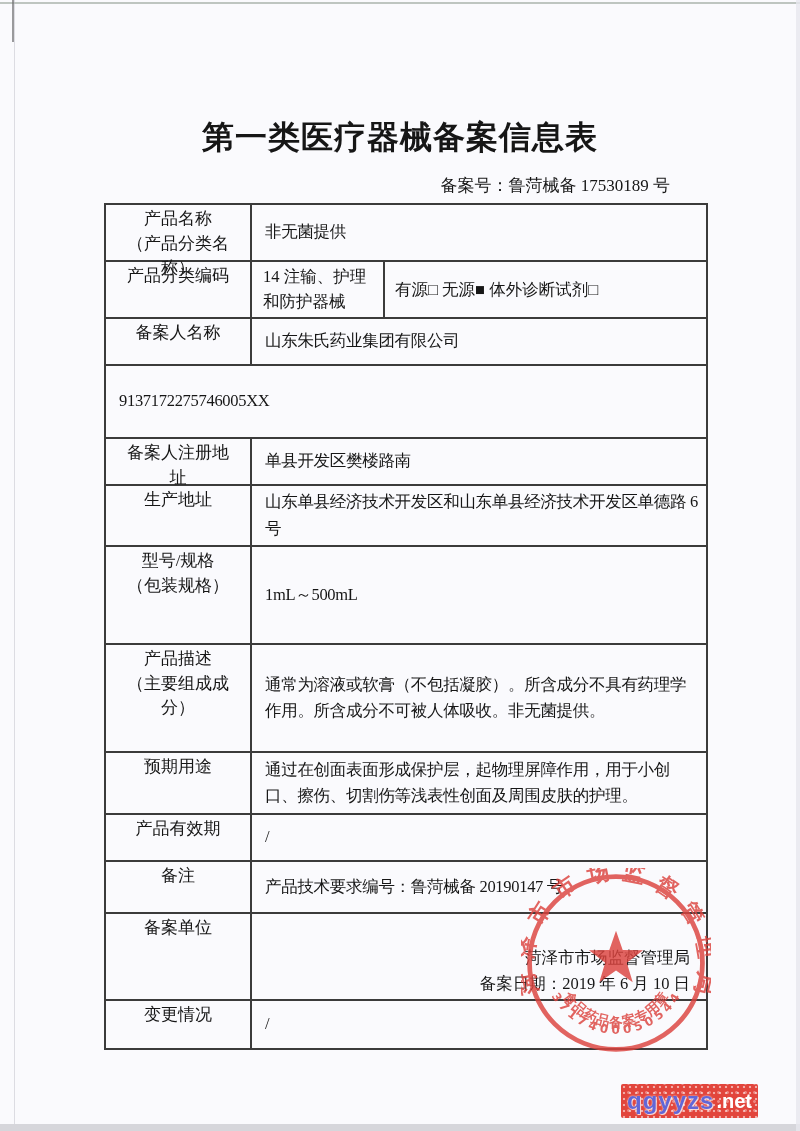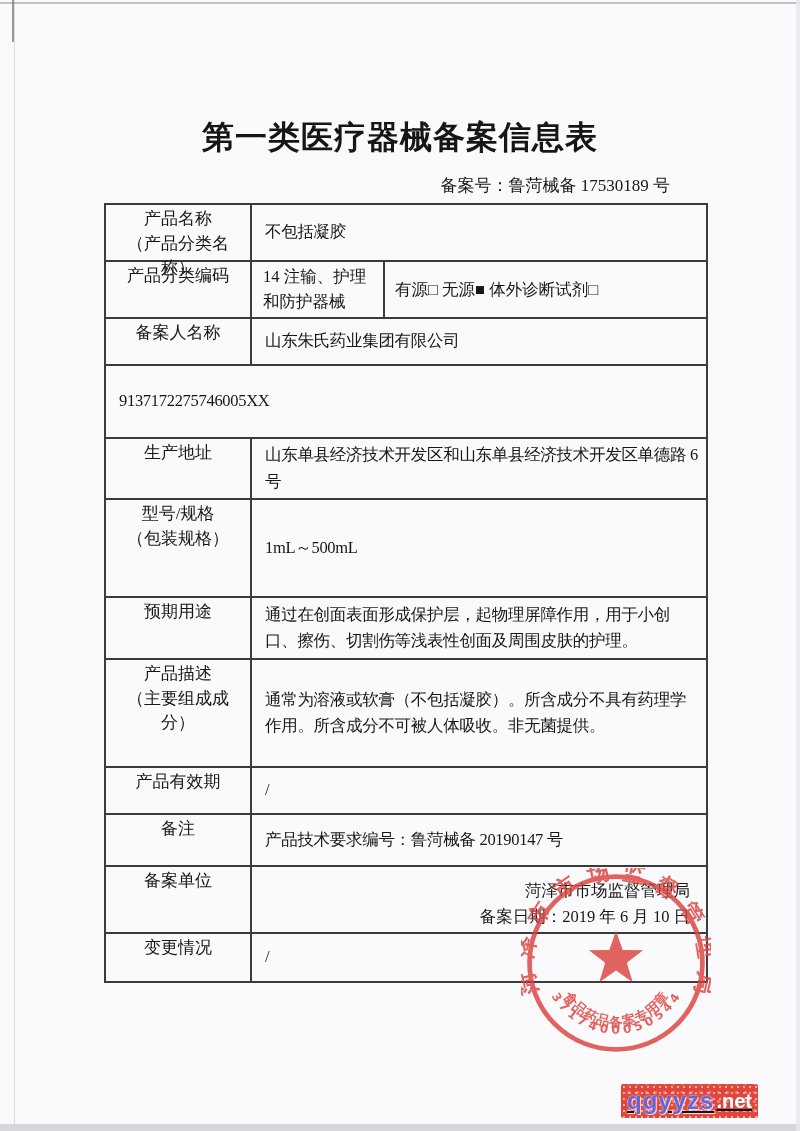--- a/index.html
+++ b/index.html
@@ -50,21 +50,21 @@
     flex:0 0 72px; border-right:2px solid #3b3b3b;
     display:flex; flex-direction:column; align-items:center; justify-content:center;
     text-align:center; font-size:16.5px; line-height:1.5;
   }
   .cell.sub3 {
     flex:1; display:flex; align-items:center;
     padding:3px 4px 3px 10px; font-size:16.5px;
   }
   .r1{height:57px} .r2{height:57px} .r3{height:47px} .r4{height:73px}
   .r5{height:47px} .r6{height:61px} .r7{height:98px} .r8{height:108px}
-  .r9{height:62px} .r10{height:47px} .r11{height:52px} .r12{height:67px} .r13{height:47px}
+  .r9{height:62px} .r10{height:47px} .r11{height:52px} .r12{height:87px} .r13{height:47px}
   .r4 .cell.label { font-size:15.5px; line-height:1.5; }
   .r12 .cell.value { position:relative; }
   .issuer-block {
     position:absolute; right:16px; bottom:1px; text-align:right;
     font-size:16.5px; line-height:1.62; letter-spacing:0;
   }
 
   
   .stamp { position:absolute; left:521px; top:868px; width:190px; height:190px; opacity:.82; pointer-events:none; }
   .stamp .ring { fill:none; stroke:#dc433e; stroke-width:5; }
@@ -75,21 +75,21 @@
   .stamp .num-text    { font-size:12.5px; letter-spacing:1px; }
 
   
   .watermark {
     position:absolute; left:621px; top:1084px; display:flex; align-items:center;
     padding:3px 6px; border-radius:2px;
     background-color:#e2453c;
     background-image:
       radial-gradient(rgba(255,255,255,.55) 1px, rgba(255,255,255,0) 1.6px),
       radial-gradient(rgba(255,255,255,.35) 1px, rgba(255,255,255,0) 1.8px);
-    background-size:6px 6px, 9px 9px; background-position:0 0, 3px 4px;text-decoration:underline;
+    background-size:6px 6px, 9px 9px; background-position:0 0, 3px 4px;
   }
   .wm-main {
     font-family:"Liberation Sans",sans-serif; font-weight:bold; font-size:24px;
     color:#6366d6; letter-spacing:1px;
     text-shadow:0 0 2px #ffffff, 1px 1px 0 rgba(255,255,255,.7);
   }
   .wm-suffix {
     font-family:"Liberation Sans",sans-serif; font-weight:bold; font-size:20px;
     color:#ffffff; margin-left:2px;
   }
@@ -109,21 +109,21 @@
   <div class="record-no">备案号：鲁菏械备 17530189 号</div>
 
   <div class="form-table">
 
     <div class="t-row r1">
       <div class="cell label">
         <span>产品名称</span>
         <span>（产品分类名称）</span>
       </div>
       <div class="cell value">
-        <span>不包括凝胶</span>
+        <span>非无菌提供</span>
       </div>
     </div>
 
     <div class="t-row r2">
       <div class="cell label">
         <span>产品分类编码</span>
       </div>
       <div class="cell sub1">
         <span>14 注输、护理和防护器械</span>
       </div>
@@ -140,56 +140,64 @@
         <span>山东朱氏药业集团有限公司</span>
       </div>
     </div>
 
     <div class="t-row r4">
       <div class="cell value">
         <span>9137172275746005XX</span>
       </div>
     </div>
 
+    <div class="t-row r5">
+      <div class="cell label">
+        <span>备案人注册地址</span>
+      </div>
+      <div class="cell value">
+        <span>单县开发区樊楼路南</span>
+      </div>
+    </div>
 
     <div class="t-row r6">
       <div class="cell label">
         <span>生产地址</span>
       </div>
       <div class="cell value">
         <span>山东单县经济技术开发区和山东单县经济技术开发区单德路 6号</span>
       </div>
     </div>
 
     <div class="t-row r7">
       <div class="cell label">
         <span>型号/规格</span>
         <span>（包装规格）</span>
       </div>
       <div class="cell value">
         <span>1mL～500mL</span>
       </div>
     </div>
 
-    <div class="t-row r9">
-      <div class="cell label">
-        <span>预期用途</span>
-      </div>
-      <div class="cell value">
-        <span>通过在创面表面形成保护层，起物理屏障作用，用于小创口、擦伤、切割伤等浅表性创面及周围皮肤的护理。</span>
-      </div>
-    </div>
-
     <div class="t-row r8">
       <div class="cell label">
         <span>产品描述</span>
         <span>（主要组成成分）</span>
       </div>
       <div class="cell value">
         <span>通常为溶液或软膏（不包括凝胶）。所含成分不具有药理学作用。所含成分不可被人体吸收。非无菌提供。</span>
+      </div>
+    </div>
+
+    <div class="t-row r9">
+      <div class="cell label">
+        <span>预期用途</span>
+      </div>
+      <div class="cell value">
+        <span>通过在创面表面形成保护层，起物理屏障作用，用于小创口、擦伤、切割伤等浅表性创面及周围皮肤的护理。</span>
       </div>
     </div>
 
     <div class="t-row r10">
       <div class="cell label">
         <span>产品有效期</span>
       </div>
       <div class="cell value">
         <span>/</span>
       </div>

